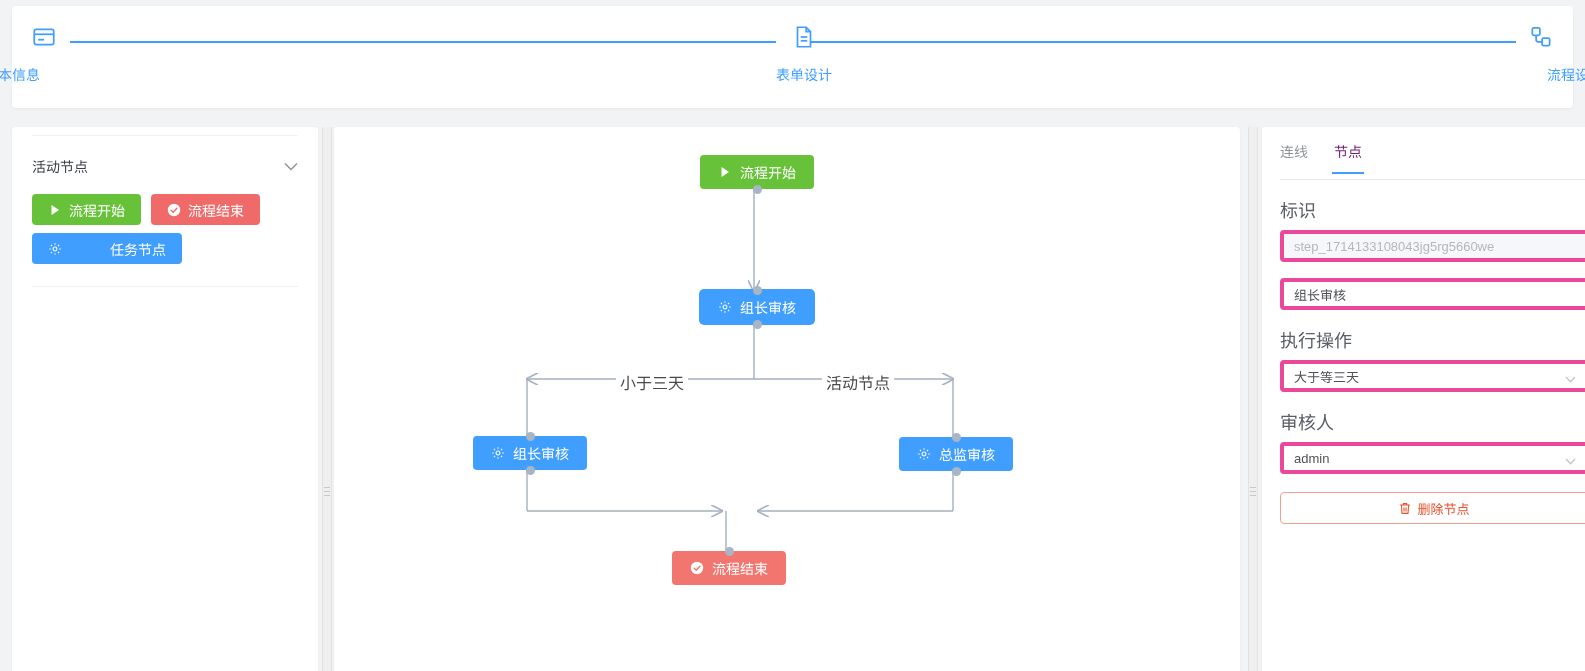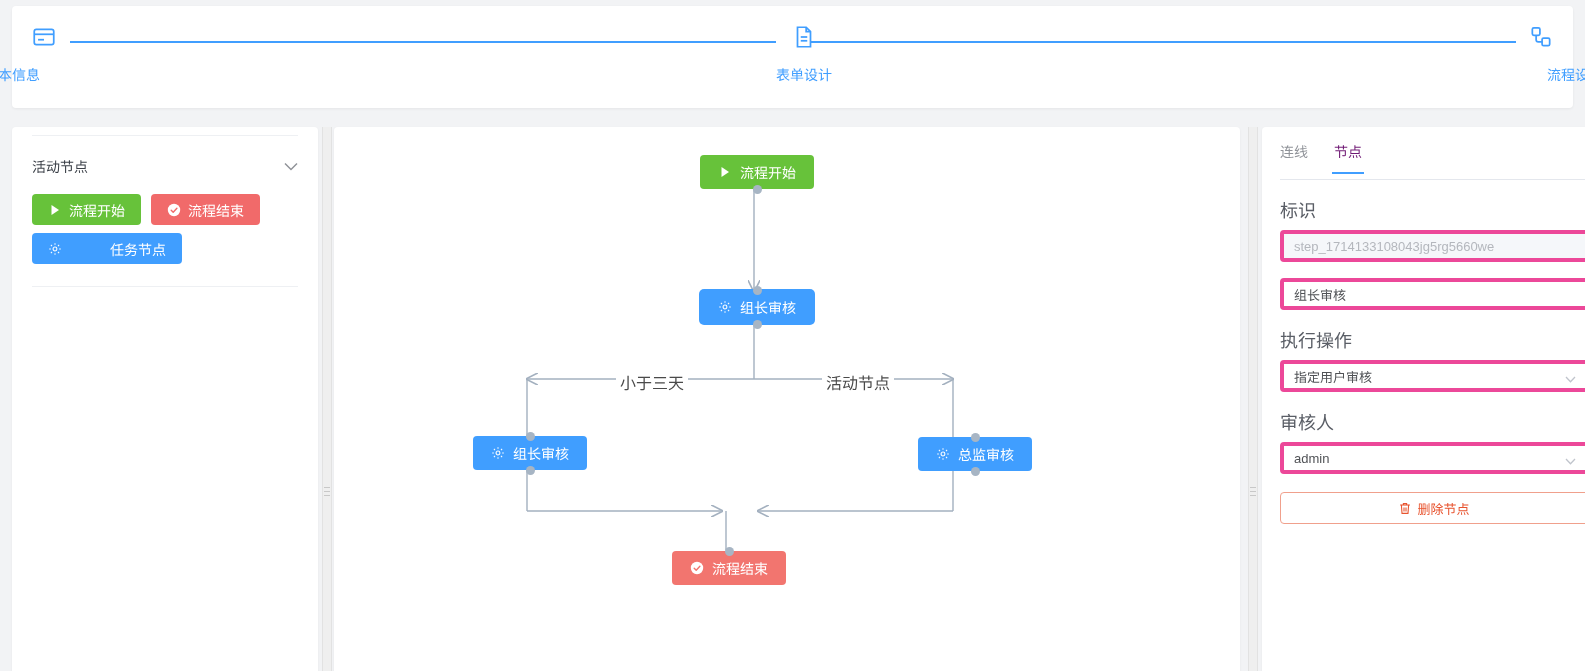--- a/index.html
+++ b/index.html
@@ -452,21 +452,21 @@
         <div class="flow-node node-blue" style="left:139px; top:309px;">
           <svg class="chip-ico" viewBox="0 0 16 16" fill="none" stroke="currentColor" stroke-width="1.2">
             <circle cx="8" cy="8" r="2.2"></circle>
             <path d="M8 1.4v1.8M8 12.8v1.8M1.4 8h1.8M12.8 8h1.8M3.3 3.3l1.3 1.3M11.4 11.4l1.3 1.3M12.7 3.3l-1.3 1.3M4.6 11.4l-1.3 1.3"></path>
           </svg>
           <span>组长审核</span>
           <span class="anchor anchor-top"></span>
           <span class="anchor anchor-bottom"></span>
         </div>
 
-        <div class="flow-node node-blue" style="left:584px; top:310px;">
+        <div class="flow-node node-blue" style="left:565px; top:310px;">
           <svg class="chip-ico" viewBox="0 0 16 16" fill="none" stroke="currentColor" stroke-width="1.2">
             <circle cx="8" cy="8" r="2.2"></circle>
             <path d="M8 1.4v1.8M8 12.8v1.8M1.4 8h1.8M12.8 8h1.8M3.3 3.3l1.3 1.3M11.4 11.4l1.3 1.3M12.7 3.3l-1.3 1.3M4.6 11.4l-1.3 1.3"></path>
           </svg>
           <span>总监审核</span>
           <span class="anchor anchor-top"></span>
           <span class="anchor anchor-bottom"></span>
         </div>
 
         <div class="flow-node node-red" style="left:338px; top:424px;">
@@ -502,21 +502,21 @@
           <div class="input-box disabled">step_1714133108043jg5rg5660we</div>
         </div>
 
         <div class="field">
           <div class="input-box">组长审核</div>
         </div>
 
         <div class="field">
           <div class="field-label">执行操作</div>
           <div class="input-box select-box">
-            <span>指定用户审核</span>
+            <span>大于等三天</span>
             <svg class="select-caret" viewBox="0 0 11 7" fill="none" stroke="currentColor" stroke-width="1.3">
               <path d="M1 1 5.5 5.8 10 1"></path>
             </svg>
           </div>
         </div>
 
         <div class="field">
           <div class="field-label">审核人</div>
           <div class="input-box select-box">
             <span>admin</span>

